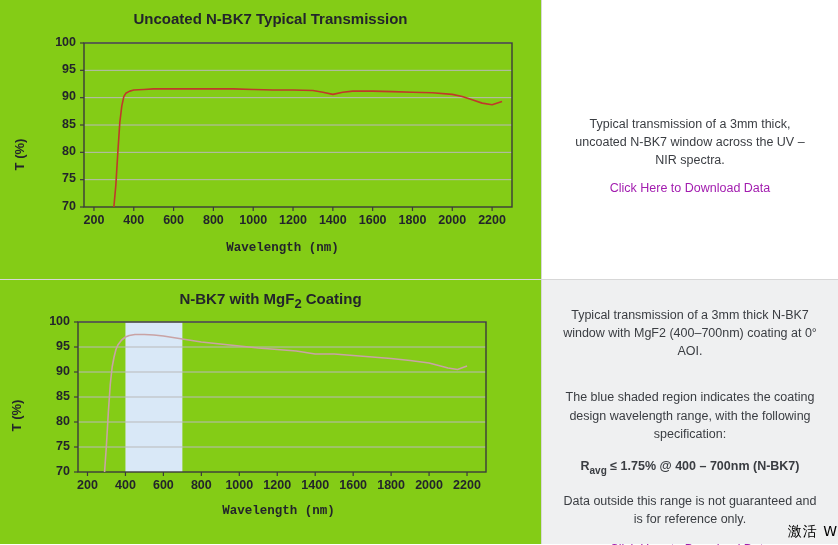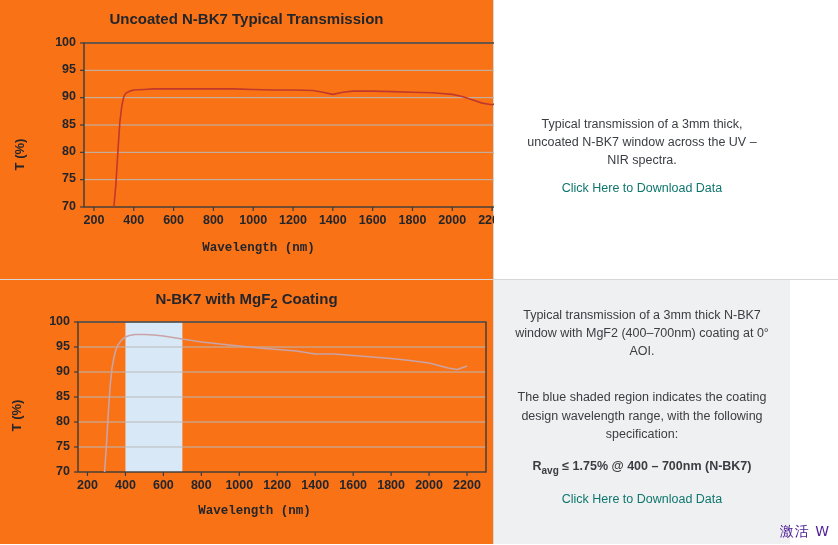--- a/index.html
+++ b/index.html
@@ -28,24 +28,24 @@
     box-sizing: border-box;
   }
   .row-top {
     height: 280px;
     border-bottom: 1px solid #d7d7d7;
   }
   .row-bottom {
     height: 264px;
   }
   .chart-cell {
-    width: 494px;
+    width: 542px;
     box-sizing: border-box;
     position: relative;
-    background: #f97316;
+    background: #84cc16;
     border-right: 1px solid #d7d7d7;
   }
   .text-cell {
     width: 296px;
     box-sizing: border-box;
     position: relative;
   }
   .text-cell-top {
     background: #ffffff;
   }
@@ -99,30 +99,30 @@
     line-height: 1.45;
     padding: 0 22px;
   }
   .desc-text.left-ish {
     padding: 0 18px;
   }
   .dl-link {
     display: block;
     text-align: center;
     font-size: 12.5px;
-    color: #0f766e;
+    color: #a21caf;
     text-decoration: none;
     margin-top: 12px;
   }
   .watermark {
     position: absolute;
-    right: 8px;
+    right: 0;
     bottom: 4px;
     font-size: 14px;
-    color: #4c1d95;
+    color: #000000;
     font-family: "DejaVu Sans", sans-serif;
     letter-spacing: 1px;
   }
   svg { display: block; }
 </style>
 </head>
 <body>
 
 <div class="page">
 
@@ -254,19 +254,20 @@
         </div>
     </div>
 
     <div class="text-cell text-cell-bottom">
       <div style="position:absolute; top:26px; left:0; right:0;">
         <div class="desc-text left-ish">Typical transmission of a 3mm thick N-BK7 window with MgF2 (400–700nm) coating at 0° AOI.</div>
         <div class="desc-text left-ish" style="margin-top:28px;">The blue shaded region indicates the coating design wavelength range, with the following specification:</div>
         <div class="desc-text left-ish" style="margin-top:14px;font-weight:bold;">
           <span>R</span><sub style="font-size:10px;">avg</sub><span> ≤ 1.75% @ 400 – 700nm (N-BK7)</span>
         </div>
+        <div class="desc-text left-ish" style="margin-top:14px;">Data outside this range is not guaranteed and is for reference only.</div>
         <a class="dl-link" href="#" style="margin-top:14px;">Click Here to Download Data</a>
       </div>
     </div>
   </div>
 
   <div class="watermark">激活 W</div>
 </div>
 
 </body></html>

